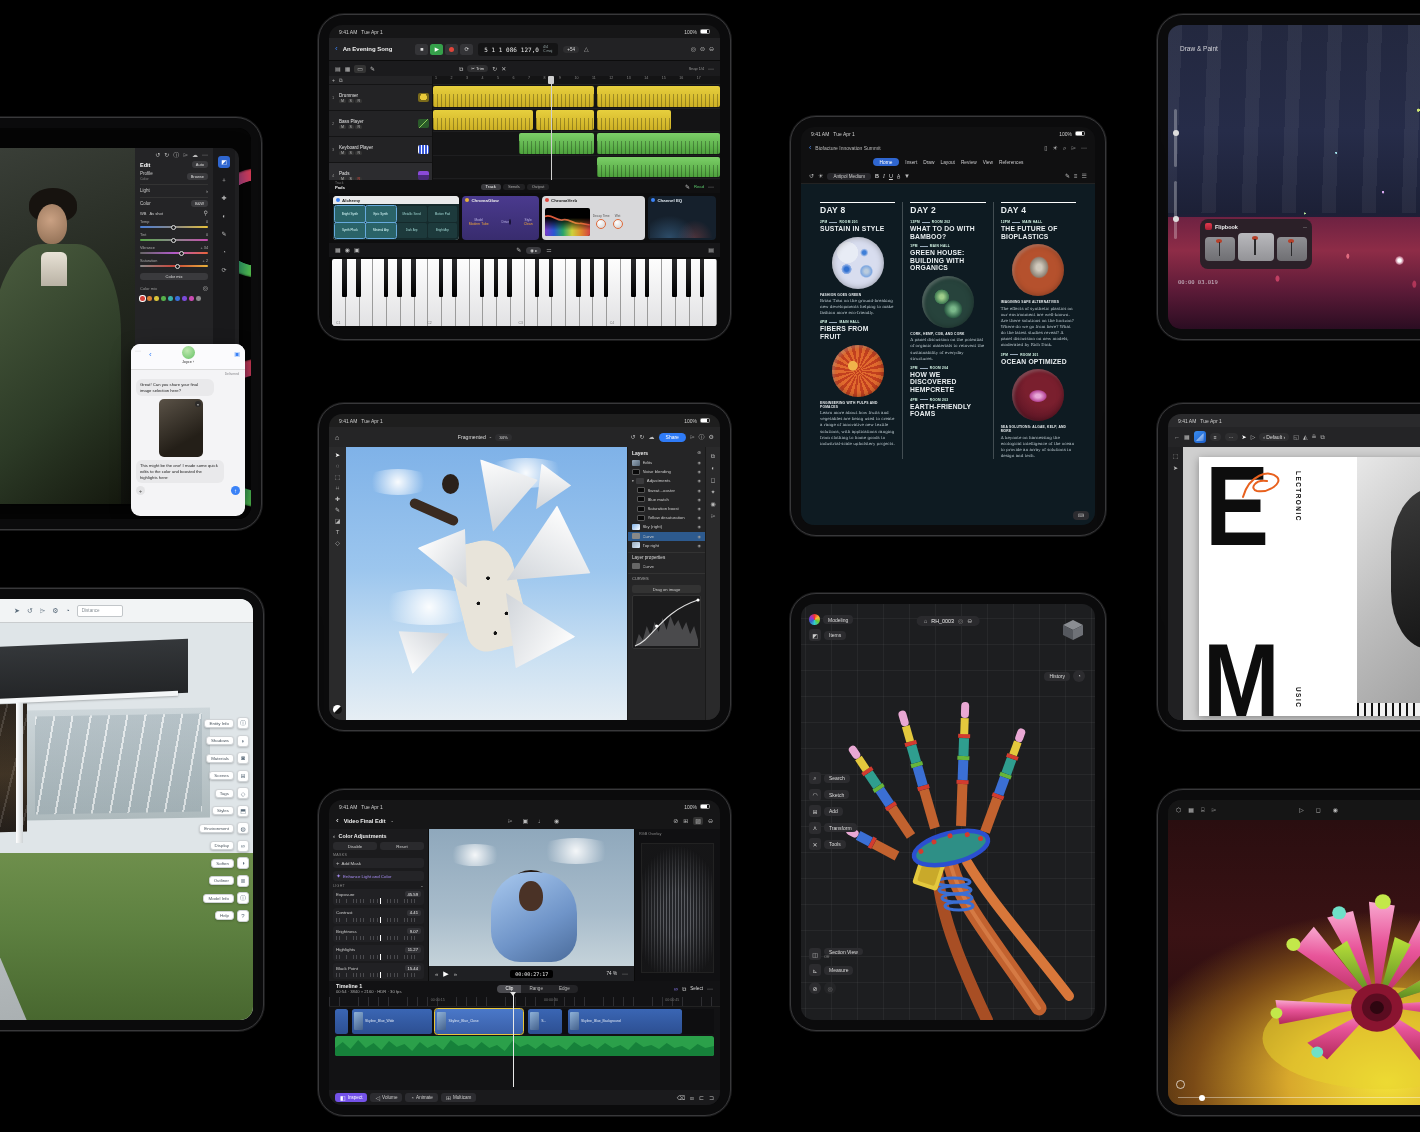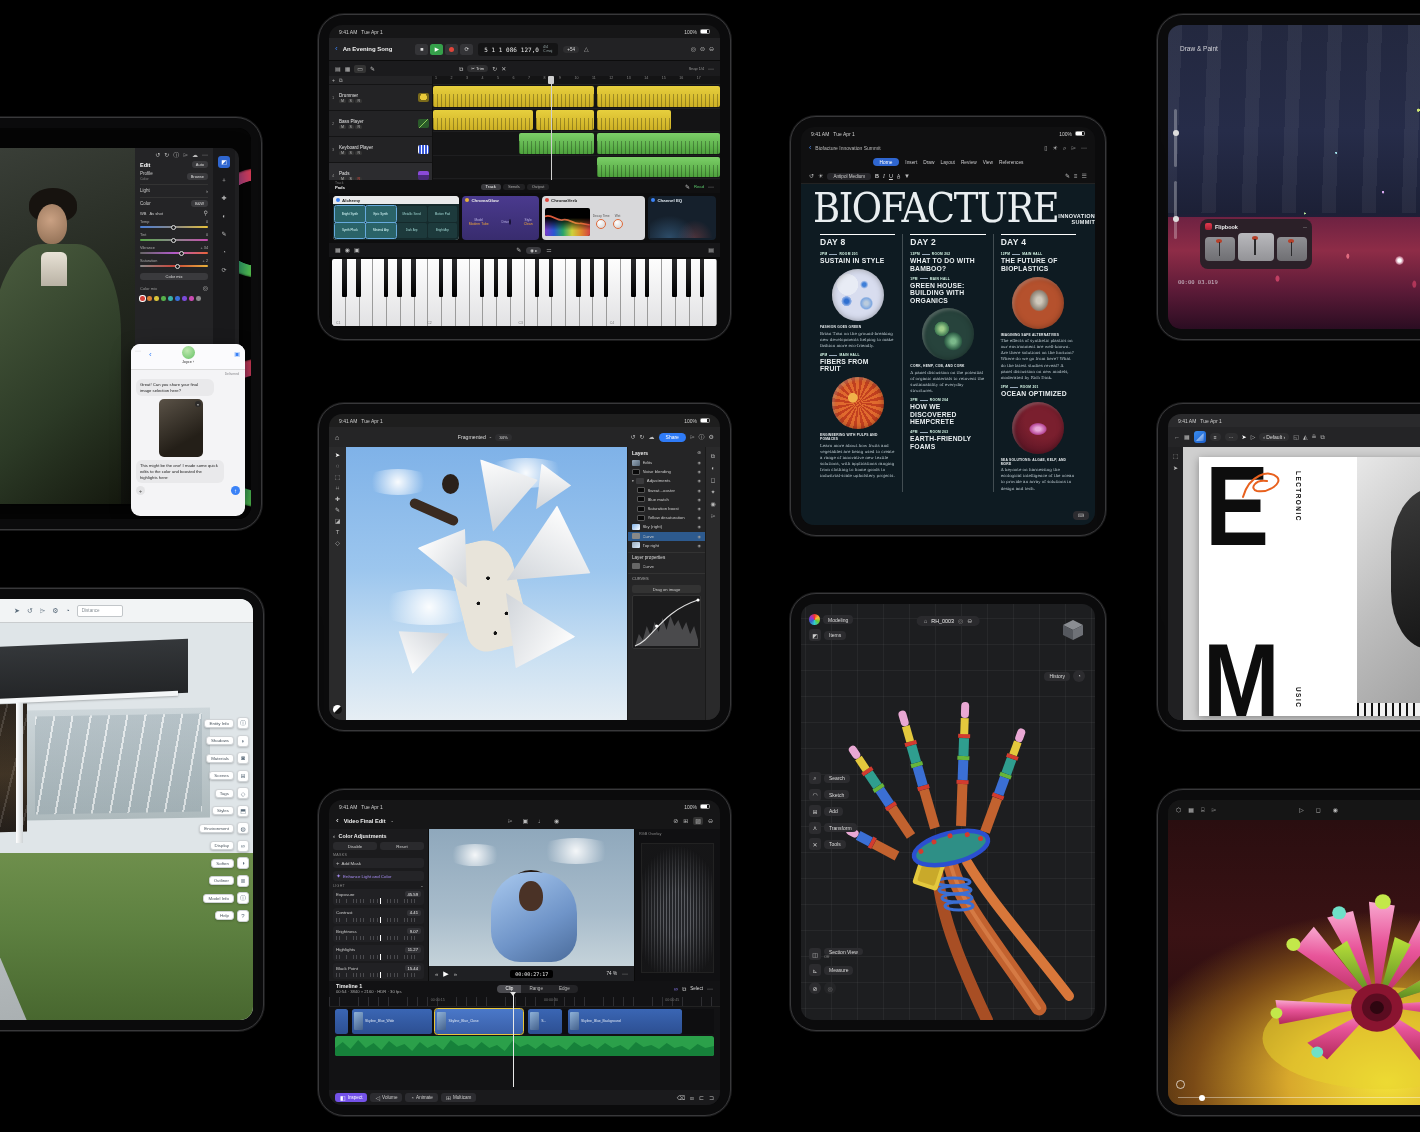--- a/index.html
+++ b/index.html
@@ -746,24 +746,20 @@
     <b style="font-size:5.5px">B</b>
     <i style="font-family:'Liberation Serif',serif;font-size:5.5px">I</i>
     <u style="font-size:5.5px">U</u>
     <span>A̲</span>
     <span class="ic">▼</span>
     <span class="ic" style="margin-left:auto">✎</span>
     <span class="ic">≡</span>
     <span class="ic">☰</span>
   </div>
   <div class="wd-page">
-    <div class="wd-mast">
-      <span class="wd-big">BIOFACTURE</span>
-      <span class="wd-sub"><span>INNOVATION</span><br><span>SUMMIT</span></span>
-    </div>
     <div class="wd-cols">
       <div class="wd-col">
         <div class="wd-day">DAY 8</div>
         <div class="wd-when">
               <span>2PM</span>
               <i></i>
               <span>ROOM 201</span>
             </div>
         <div class="wd-t">SUSTAIN IN STYLE</div>
         <div class="petri p1a"></div>

